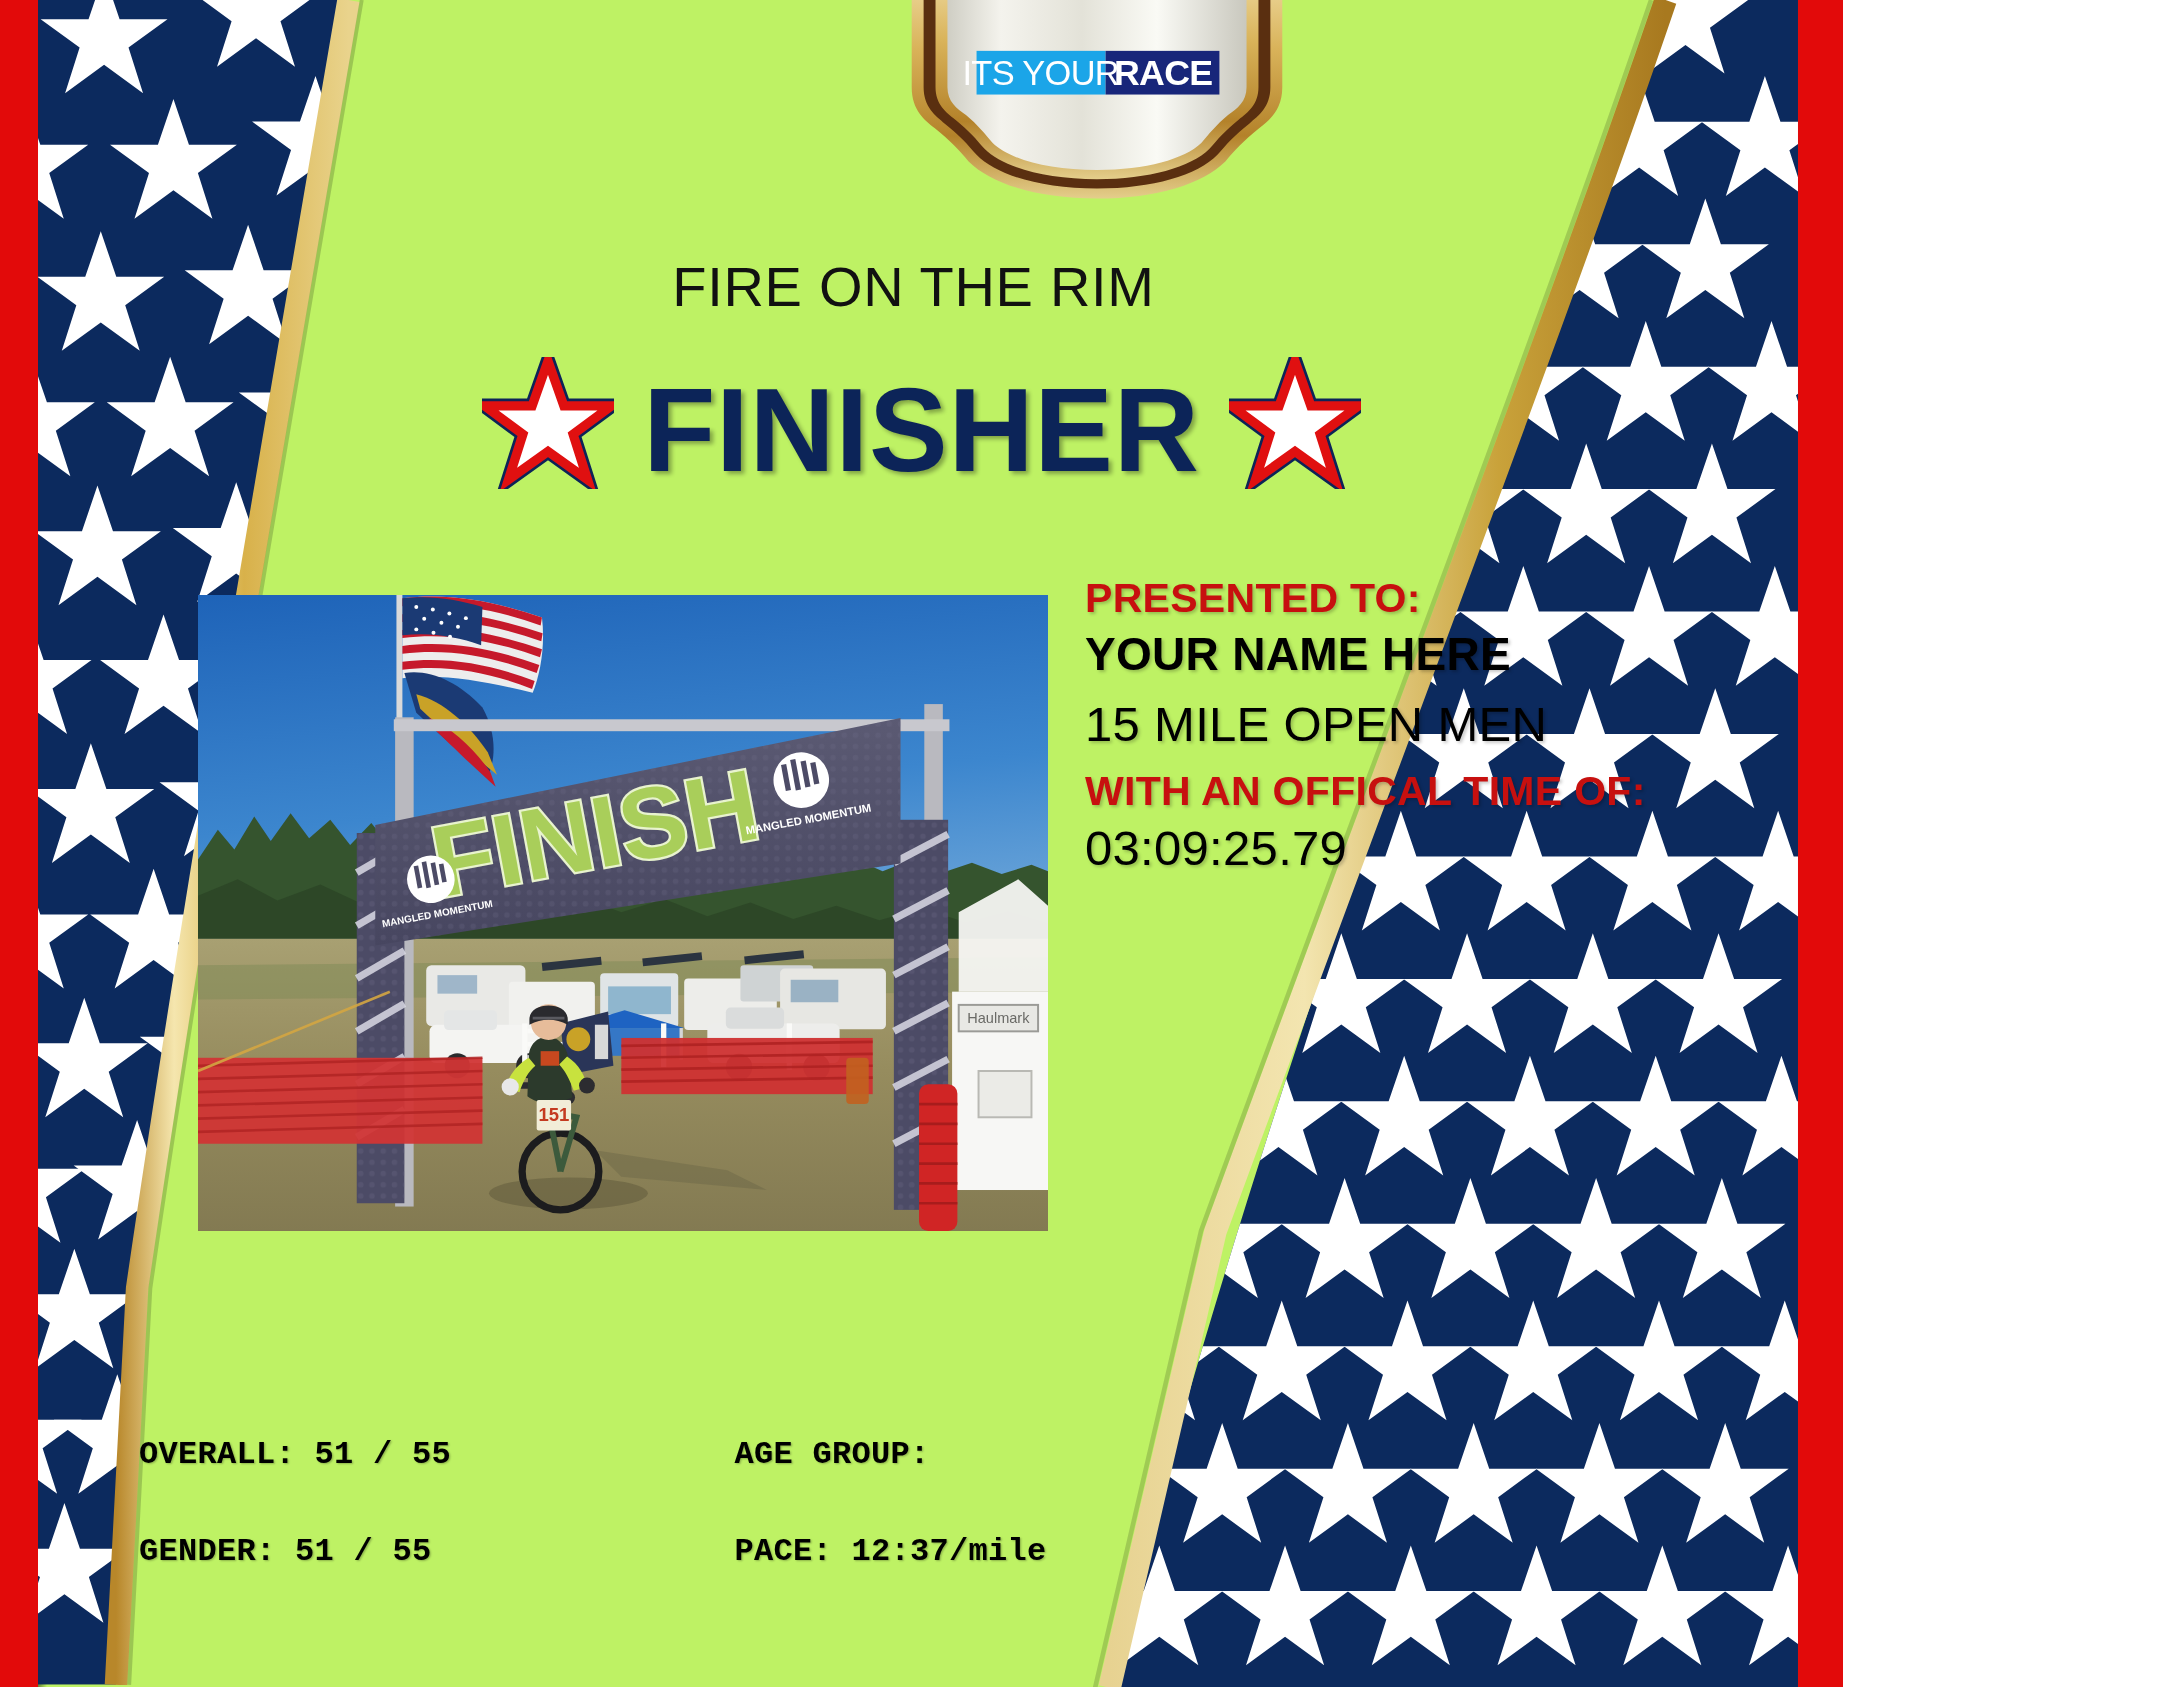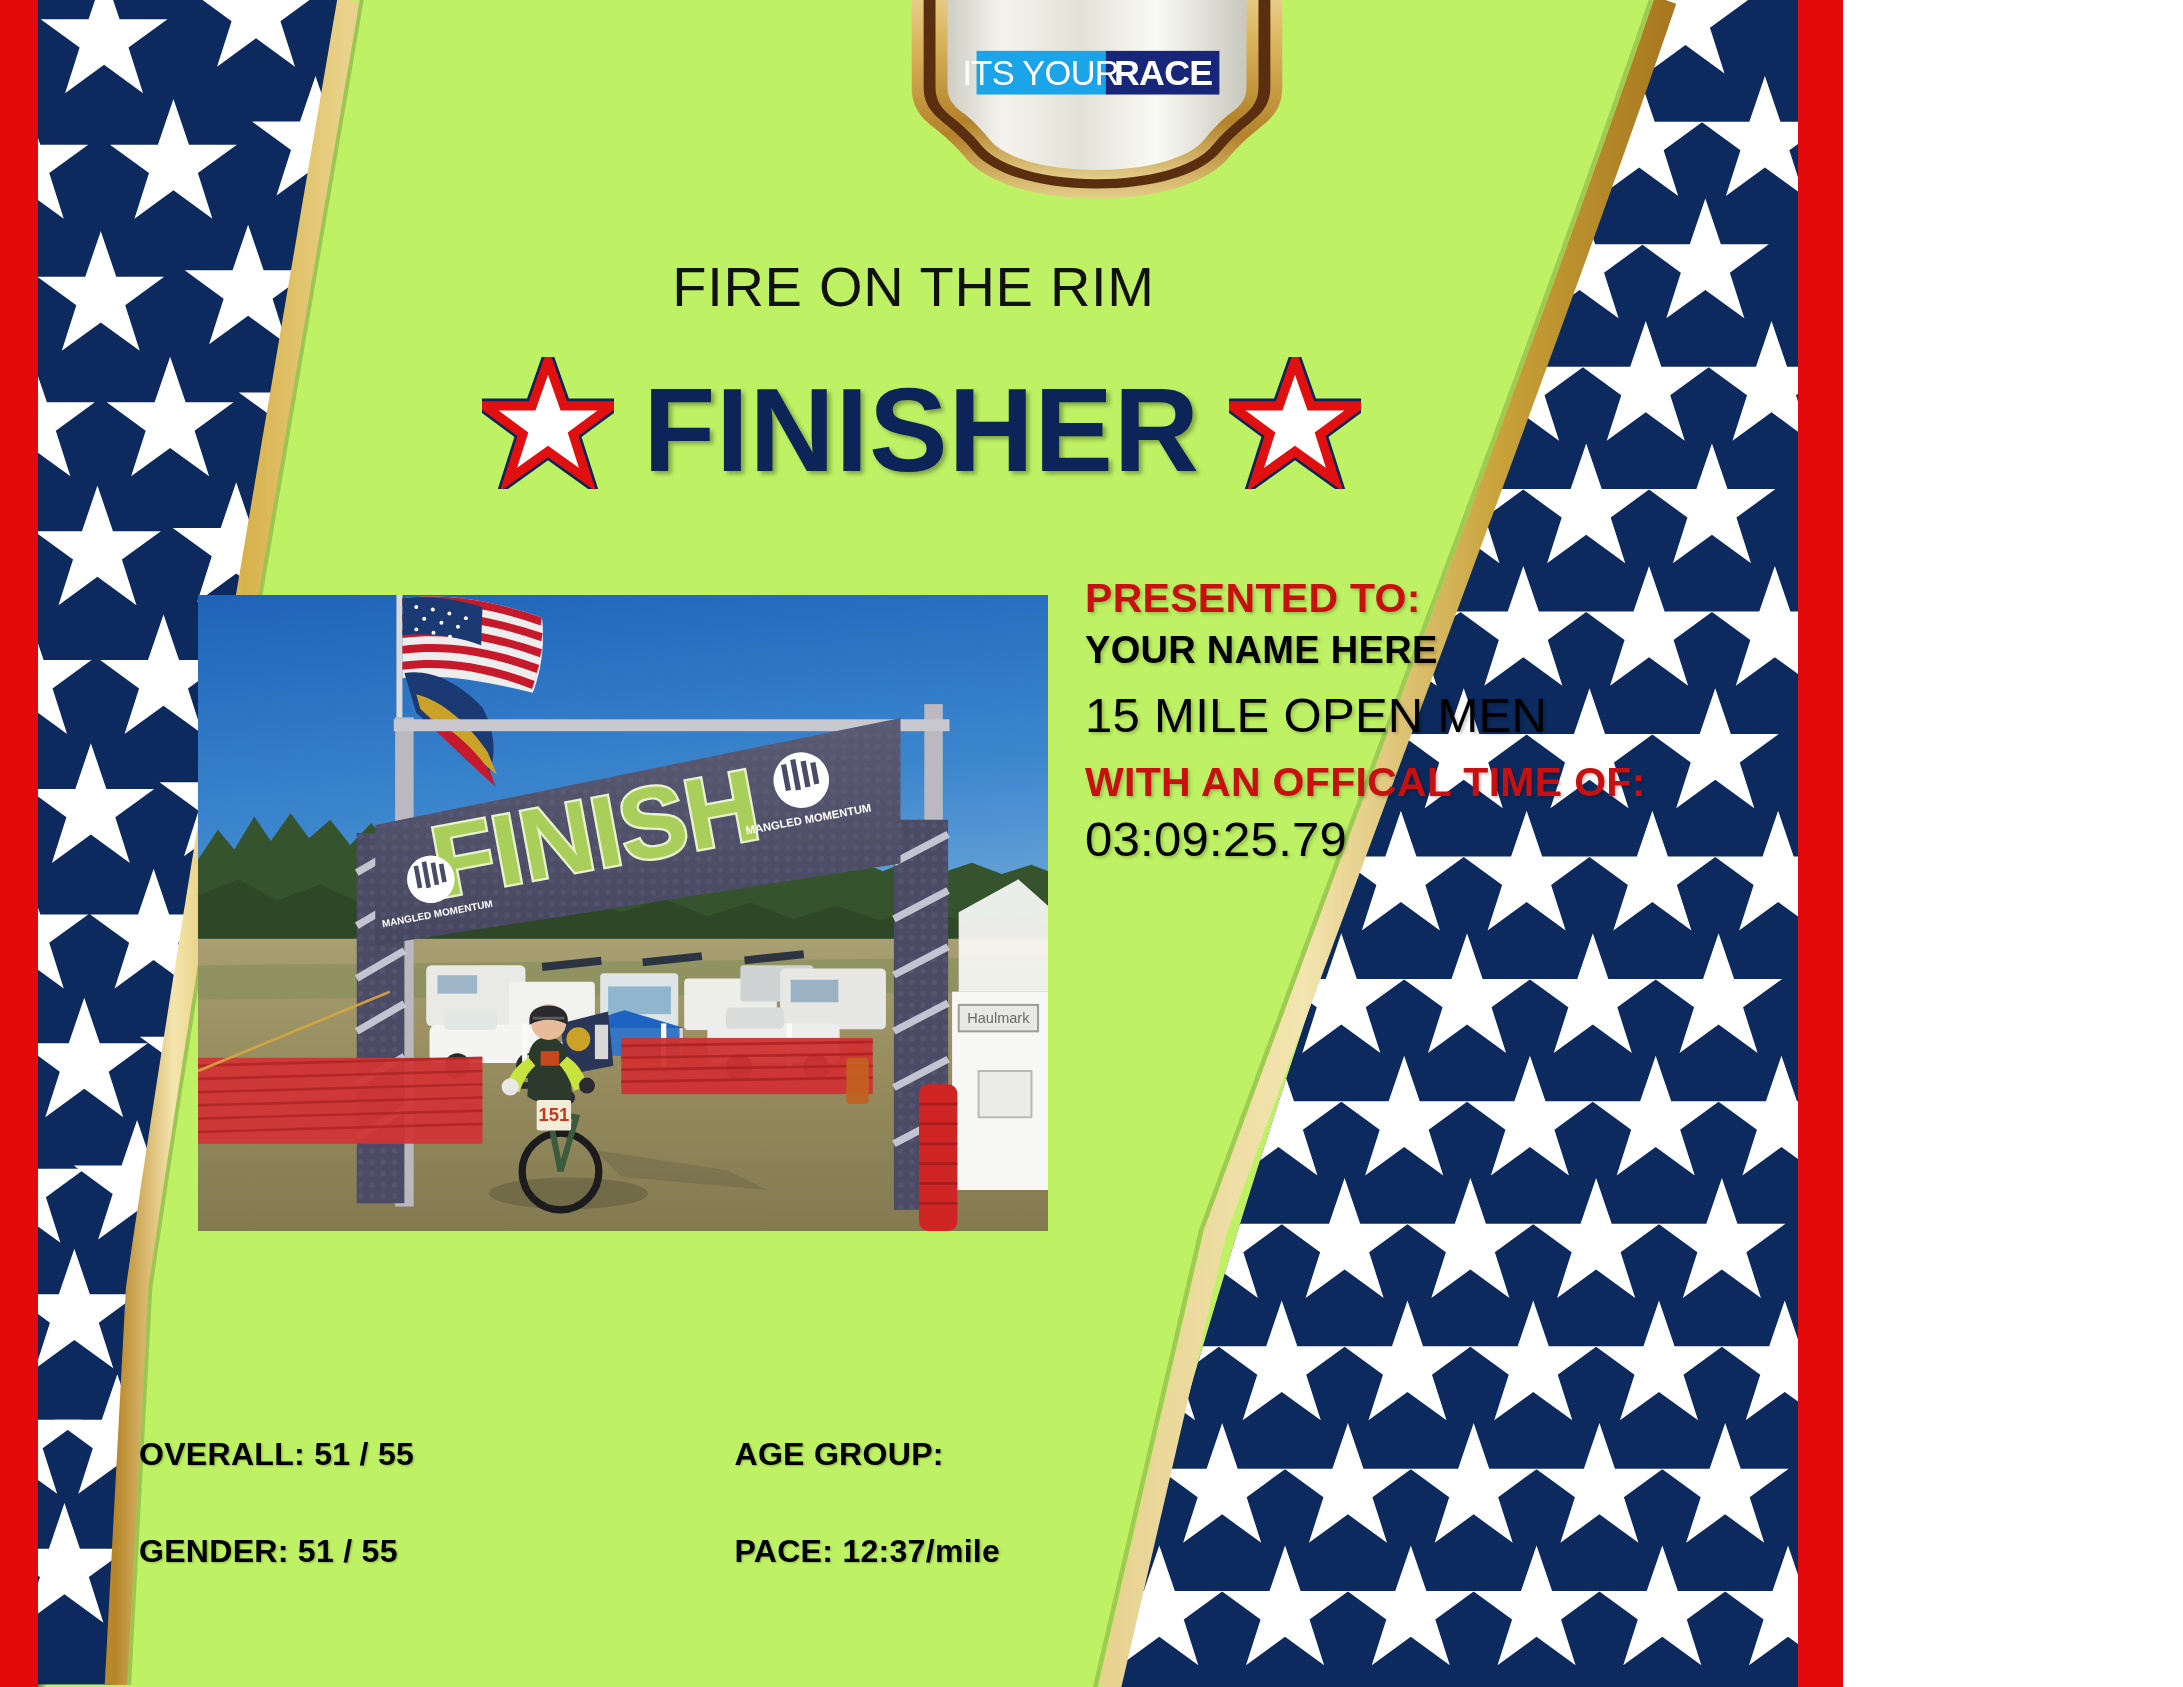--- a/index.html
+++ b/index.html
@@ -35,27 +35,27 @@
 
   
   #photo{position:absolute;left:198px;top:595px;width:850px;height:636px;
      overflow:hidden;background:#2c6fbb;}
   #photo svg{display:block;width:100%;height:100%;}
 
   
   #award{position:absolute;left:1085px;top:576px;width:781px;text-align:left;}
   .lbl-red{color:#C7100F;font-size:41px;font-weight:700;line-height:1.12;
      margin:0 0 6.6px 0;letter-spacing:0.3px;text-shadow:2px 2px 3.3px rgba(0,0,0,.22);}
-  .val-black{color:#000;font-size:38px;font-weight:700;line-height:1.12;
+  .val-black{color:#000;font-size:46px;font-weight:700;line-height:1.12;
      margin:0 0 17px 0;letter-spacing:0.3px;text-shadow:2px 2px 3.3px rgba(0,0,0,.22);}
   .val-black.light{font-weight:400;font-size:49px;}
 
   
   #stats{position:absolute;left:139px;top:1436px;width:1191px;
-     display:grid;grid-template-columns:1fr 1fr;row-gap:60px;}
+     display:grid;grid-template-columns:1fr 1fr;row-gap:60px;font-family:Liberation Mono, monospace;}
   .stat{font-size:32px;font-weight:700;color:#000;letter-spacing:0.3px;
      text-shadow:1.3px 1.3px 2px rgba(0,0,0,.25);white-space:nowrap;}
 </style>
 </head>
 <body>
 
 <div id="cert">
 
   <div class="edge-red left"></div>
   <div class="edge-red-shade left"></div>

